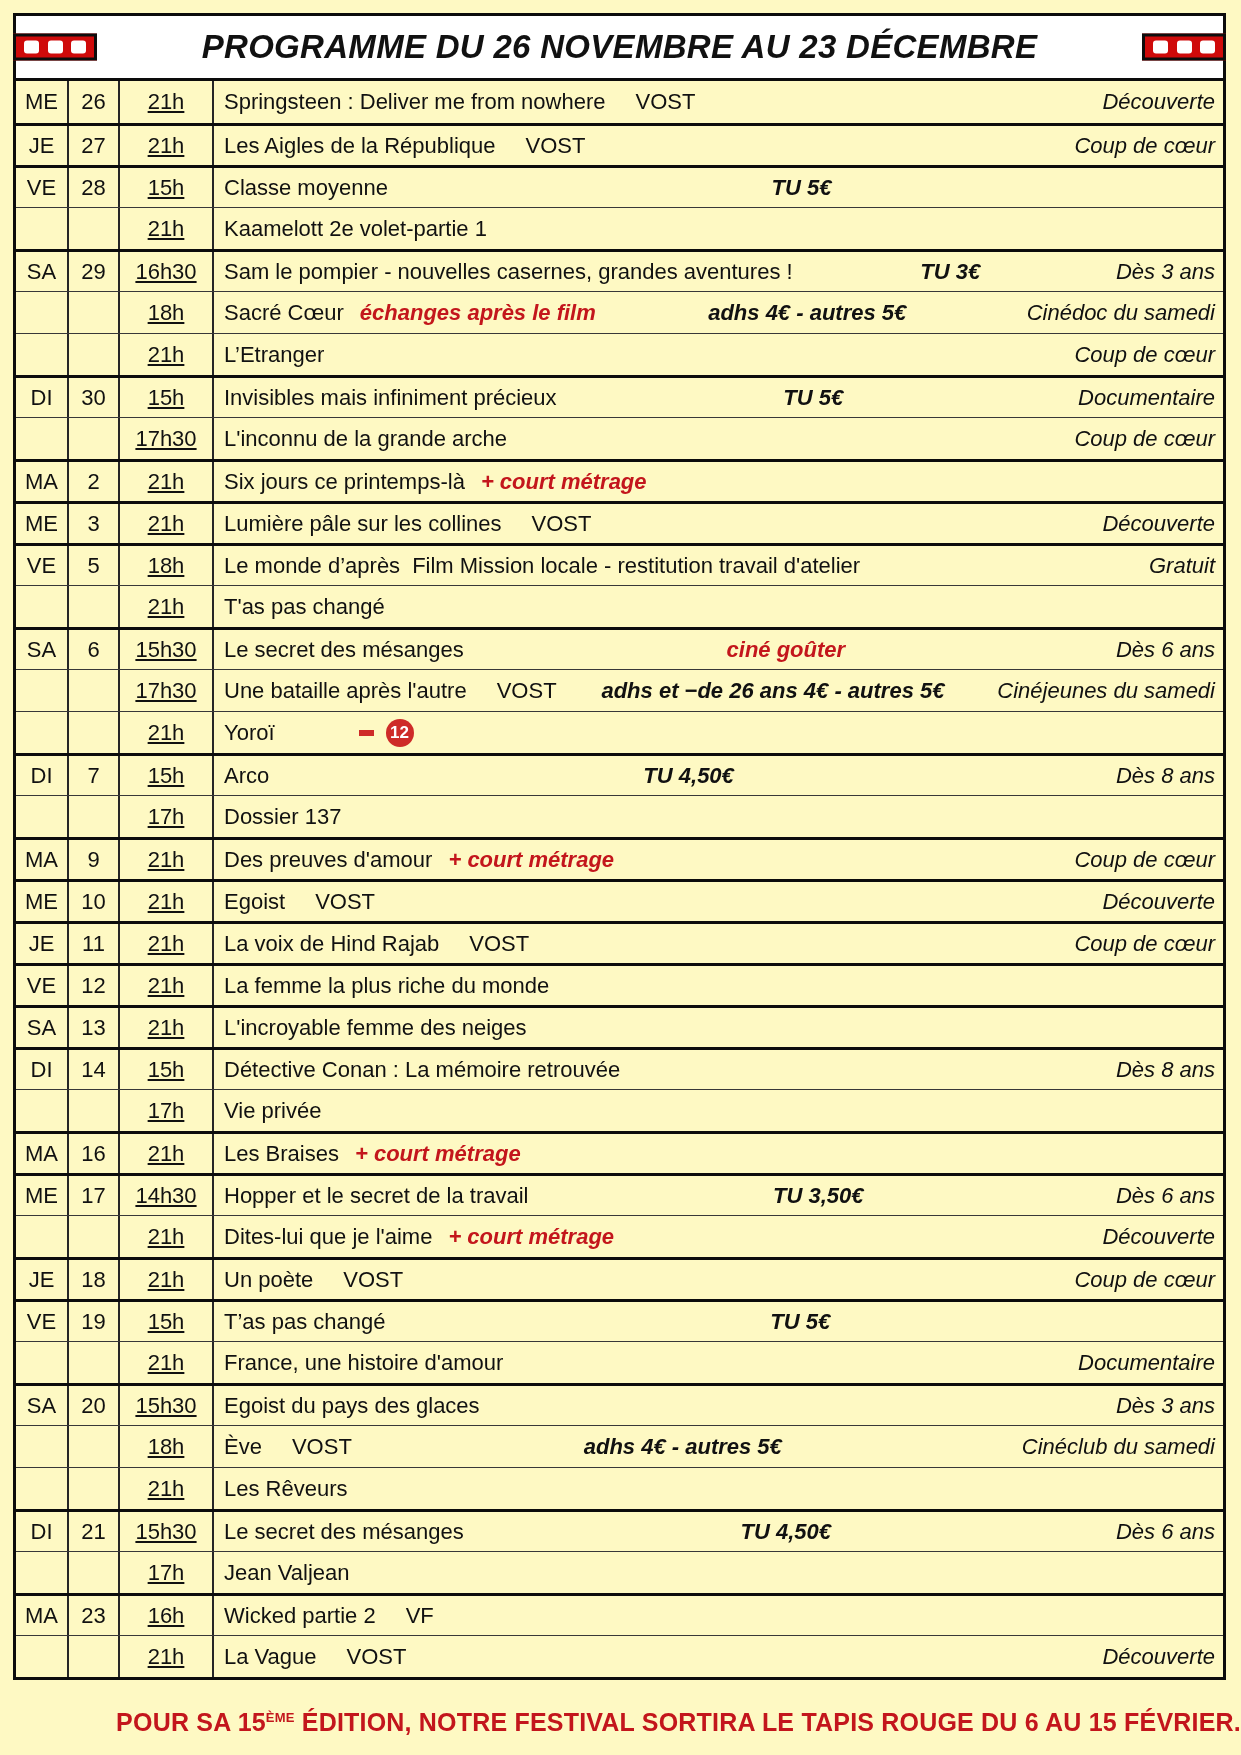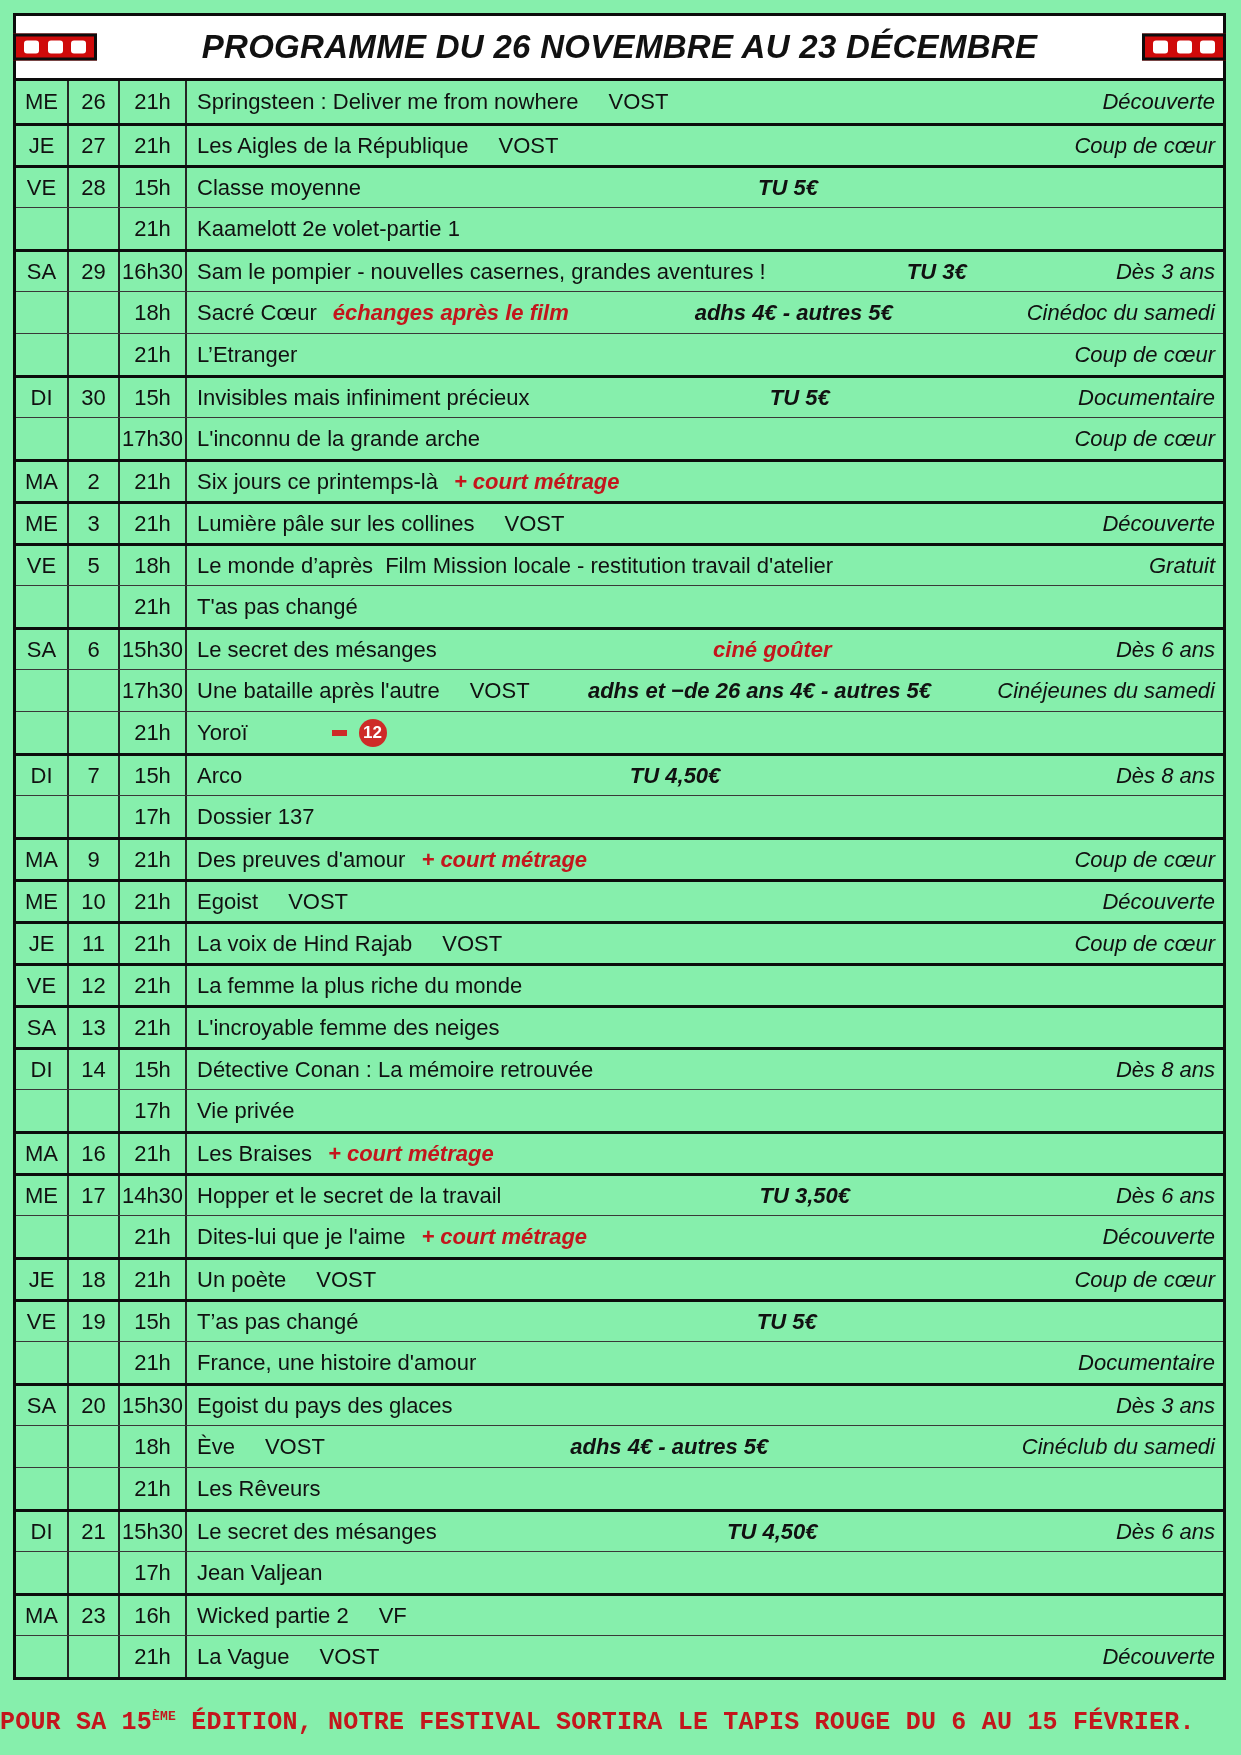--- a/index.html
+++ b/index.html
@@ -1,16 +1,16 @@
 <!DOCTYPE html>
 <html><head>
 <meta charset="utf-8">
 <style>
   html,body{margin:0;padding:0;background:#ffffff;}
-  .page{position:relative;width:1241px;height:1755px;background:#86efac;
+  .page{position:relative;width:1241px;height:1755px;background:#fef9c3;
         font-family:"Liberation Sans",sans-serif;color:#111;overflow:hidden;}
   .box{position:absolute;left:13px;top:13px;width:1213px;border:3px solid #0c0c0c;box-sizing:border-box;}
   
   .header{position:relative;height:62px;border-bottom:3px solid #0c0c0c;
           display:flex;align-items:center;justify-content:center;background:#fff;}
   .title{font-weight:bold;font-style:italic;font-size:33px;letter-spacing:.3px;white-space:nowrap;}
   .strip{position:absolute;top:50%;transform:translateY(-50%);width:78px;height:21px;
          background:var(--strip-red,#cf0a0a);border:3px solid #0c0c0c;
          display:flex;align-items:center;justify-content:space-evenly;}
   .strip.left{left:-3px;}
@@ -18,36 +18,36 @@
   .hole{width:15px;height:13px;background:#fff;border-radius:3px;}
   
   .row{display:flex;align-items:stretch;height:42px;box-sizing:border-box;
        border-top:1px solid #383838;font-size:22px;}
   .row.group{border-top:3px solid #0c0c0c;}
   .row:first-child{border-top:none;}
   .c-day,.c-date,.c-time{display:flex;align-items:center;justify-content:center;
        border-right:2px solid #262626;box-sizing:border-box;flex:none;}
   .c-day{width:53px;}
   .c-date{width:51px;}
-  .c-time{width:67px;}
+  .c-time{width:94px;text-decoration:underline;}
   .c-main{flex:1;display:flex;align-items:center;min-width:0;padding:0 8px 0 10px;white-space:nowrap;text-align:center;}
   .t-lang{margin-left:30px;}
   .t-red{color:var(--accent-red,#c3161c);font-weight:bold;font-style:italic;margin-left:16px;}
   .t-extra{margin-left:12px;}
   .t-mid{flex:1;display:flex;align-items:center;justify-content:center;min-width:0;}
   .t-price{font-weight:bold;font-style:italic;}
   .t-midred{color:var(--accent-red,#c3161c);font-weight:bold;font-style:italic;}
   .t-right{font-style:italic;margin-left:8px;}
   .t-badge{display:flex;align-items:center;margin-left:84px;}
   .badge-dash{width:15px;height:6px;background:var(--badge-red,#ce2b28);margin-right:12px;}
   .badge-circle{width:28px;height:28px;border-radius:50%;background:var(--badge-red,#ce2b28);
        color:#fff;font-weight:bold;font-size:17px;display:flex;align-items:center;justify-content:center;}
   
-  .footer{position:absolute;left:0;right:0;bottom:18px;text-align:left;
-          color:var(--accent-red,#c3161c);font-weight:bold;font-size:25px;letter-spacing:.2px;font-family:Liberation Mono, monospace;}
+  .footer{position:absolute;left:0;right:0;bottom:18px;text-align:right;
+          color:var(--accent-red,#c3161c);font-weight:bold;font-size:25px;letter-spacing:.2px;}
   .footer .sup{font-size:13px;position:relative;top:-9px;}
 </style>
 </head>
 <body>
 
 <div class="page" style="--accent-red: #c3161c; --strip-red: #cf0a0a; --badge-red: #ce2b28;">
 
   <div class="box">
     <div class="header">
       <div class="strip left">

